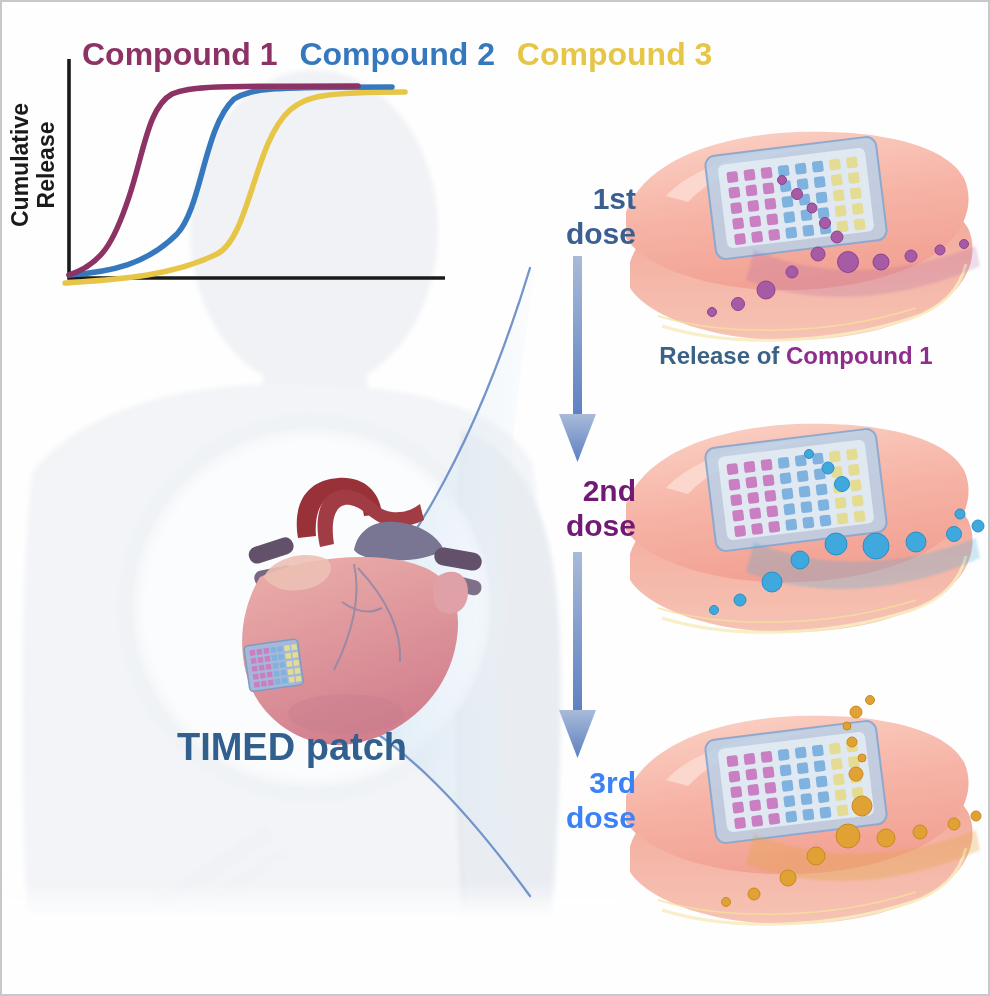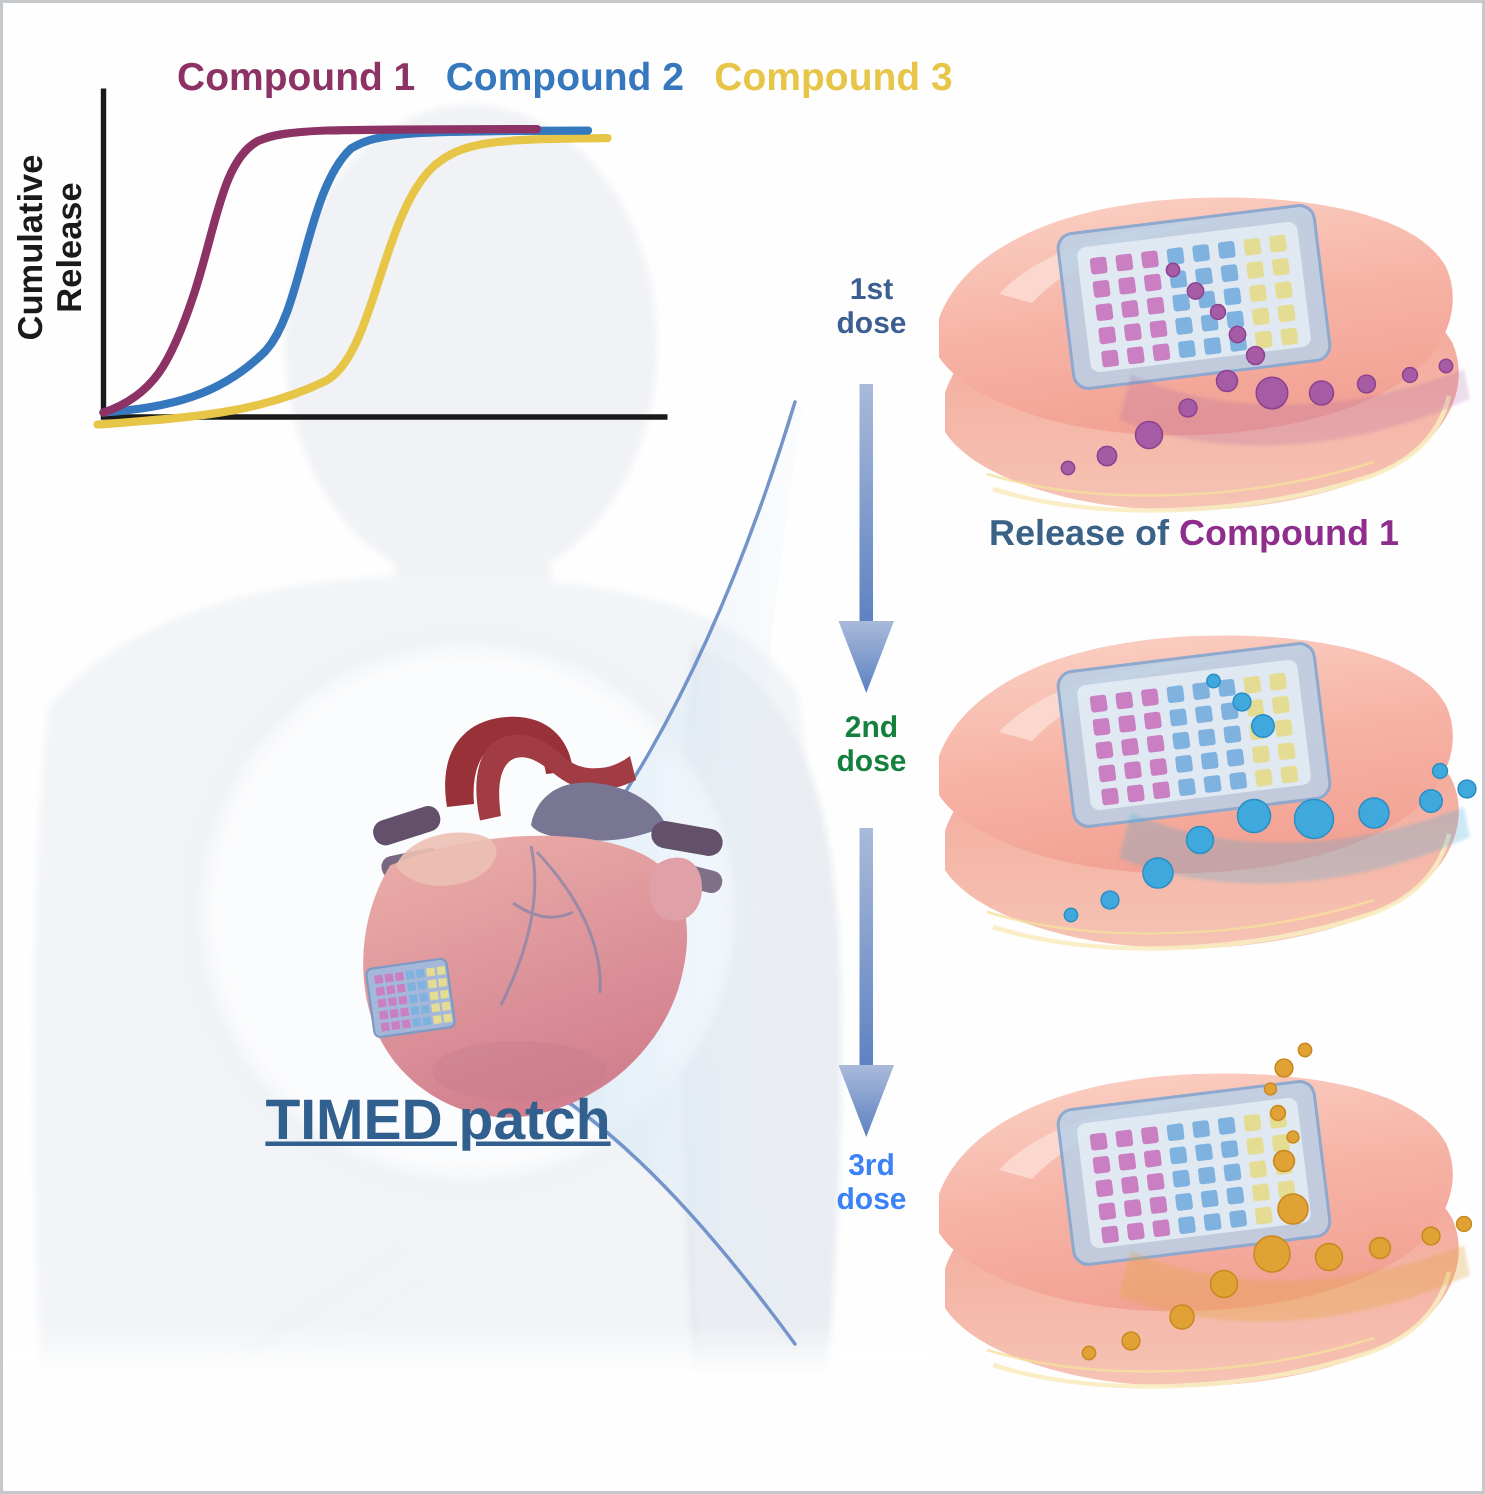--- a/index.html
+++ b/index.html
@@ -1,31 +1,31 @@
 <!DOCTYPE html>
 <html><head>
 <meta charset="utf-8">
 <style>
   html,body{margin:0;padding:0;background:#fff;font-family:"Liberation Sans",sans-serif;}
   .canvas{position:relative;width:990px;height:996px;background:#fefefe;overflow:hidden;
           border:2px solid #c6c9cc;box-sizing:border-box;}
   svg.layer{position:absolute;left:0;top:0;}
   .abs{position:absolute;}
-  .legend-row{left:80px;top:34px;font-weight:bold;font-size:26px;white-space:nowrap;margin-left:36px;}
+  .legend-row{left:80px;top:34px;font-weight:bold;font-size:32px;white-space:nowrap;}
   .legend-row span{margin-right:13px;}
   .ylabel{left:-82px;top:136px;width:230px;height:54px;text-align:center;
           transform:rotate(-90deg);font-weight:bold;font-size:23px;line-height:1.12;color:#1a1a1a;}
   .xlabel{left:160px;top:280px;width:186px;text-align:center;font-weight:bold;font-size:25px;color:#1a1a1a;}
-  .dose{width:110px;text-align:center;font-weight:bold;font-size:20px;line-height:1.15;}
+  .dose{width:110px;text-align:right;font-weight:bold;font-size:30px;line-height:1.15;}
   .dose1{left:524px;top:180px;}
   .dose2{left:524px;top:472px;}
   .dose3{left:524px;top:764px;}
   .caption{left:600px;width:388px;text-align:center;font-weight:bold;font-size:24px;white-space:nowrap;}
   .cap1{top:340px;} .cap2{top:630px;} .cap3{top:920px;}
-  .timed{left:120px;top:724px;width:340px;text-align:center;font-weight:bold;font-size:38px;text-decoration:underline;}
+  .timed{left:120px;top:724px;width:340px;text-align:center;font-weight:bold;font-size:38px;}
   .z1{z-index:1}.z2{z-index:2}.z3{z-index:3}
 </style>
 </head>
 <body>
 
 <div class="canvas">
 
   <svg width="0" height="0" style="position:absolute" aria-hidden="true">
     <defs>
       <linearGradient id="tissueTop" x1="0" y1="0" x2="0.3" y2="1">
@@ -234,21 +234,21 @@
     <div>Cumulative</div>
     <div>Release</div>
   </div>
 
   <div class="abs timed z3" style="color: rgb(49, 96, 143);">TIMED patch</div>
 
   <div class="abs dose dose1 z3" style="color: rgb(60, 95, 146);">
     <div>1st</div>
       <div>dose</div>
   </div>
-  <div class="abs dose dose2 z3" style="color: #15803d;">
+  <div class="abs dose dose2 z3" style="color: #701a75;">
     <div>2nd</div>
       <div>dose</div>
   </div>
   <div class="abs dose dose3 z3" style="color: #3b82f6;">
     <div>3rd</div>
       <div>dose</div>
   </div>
 
   <svg class="abs z2" style="left:557px;top:254px;" width="38" height="208" viewBox="0 0 38 208">
       <use href="#downArrow"></use>

